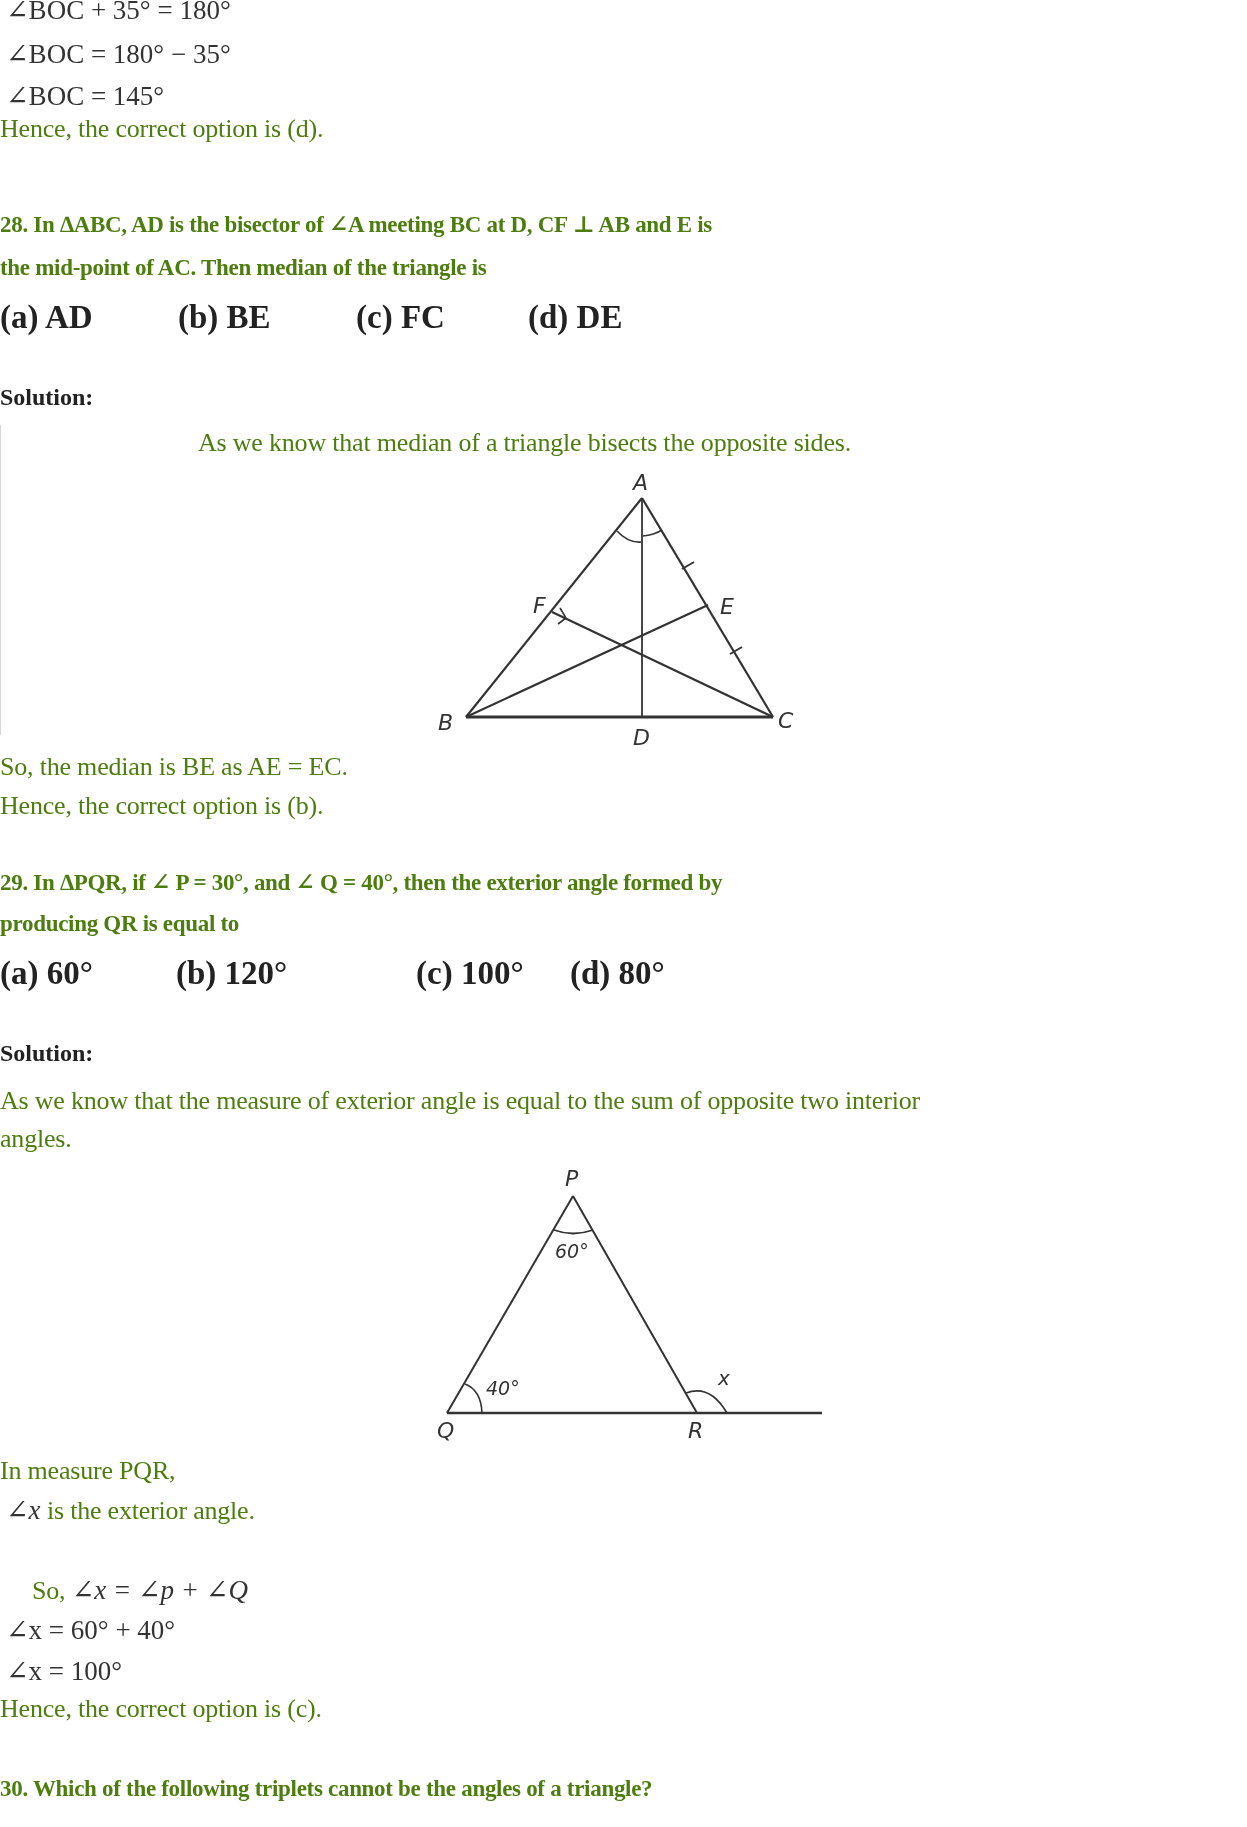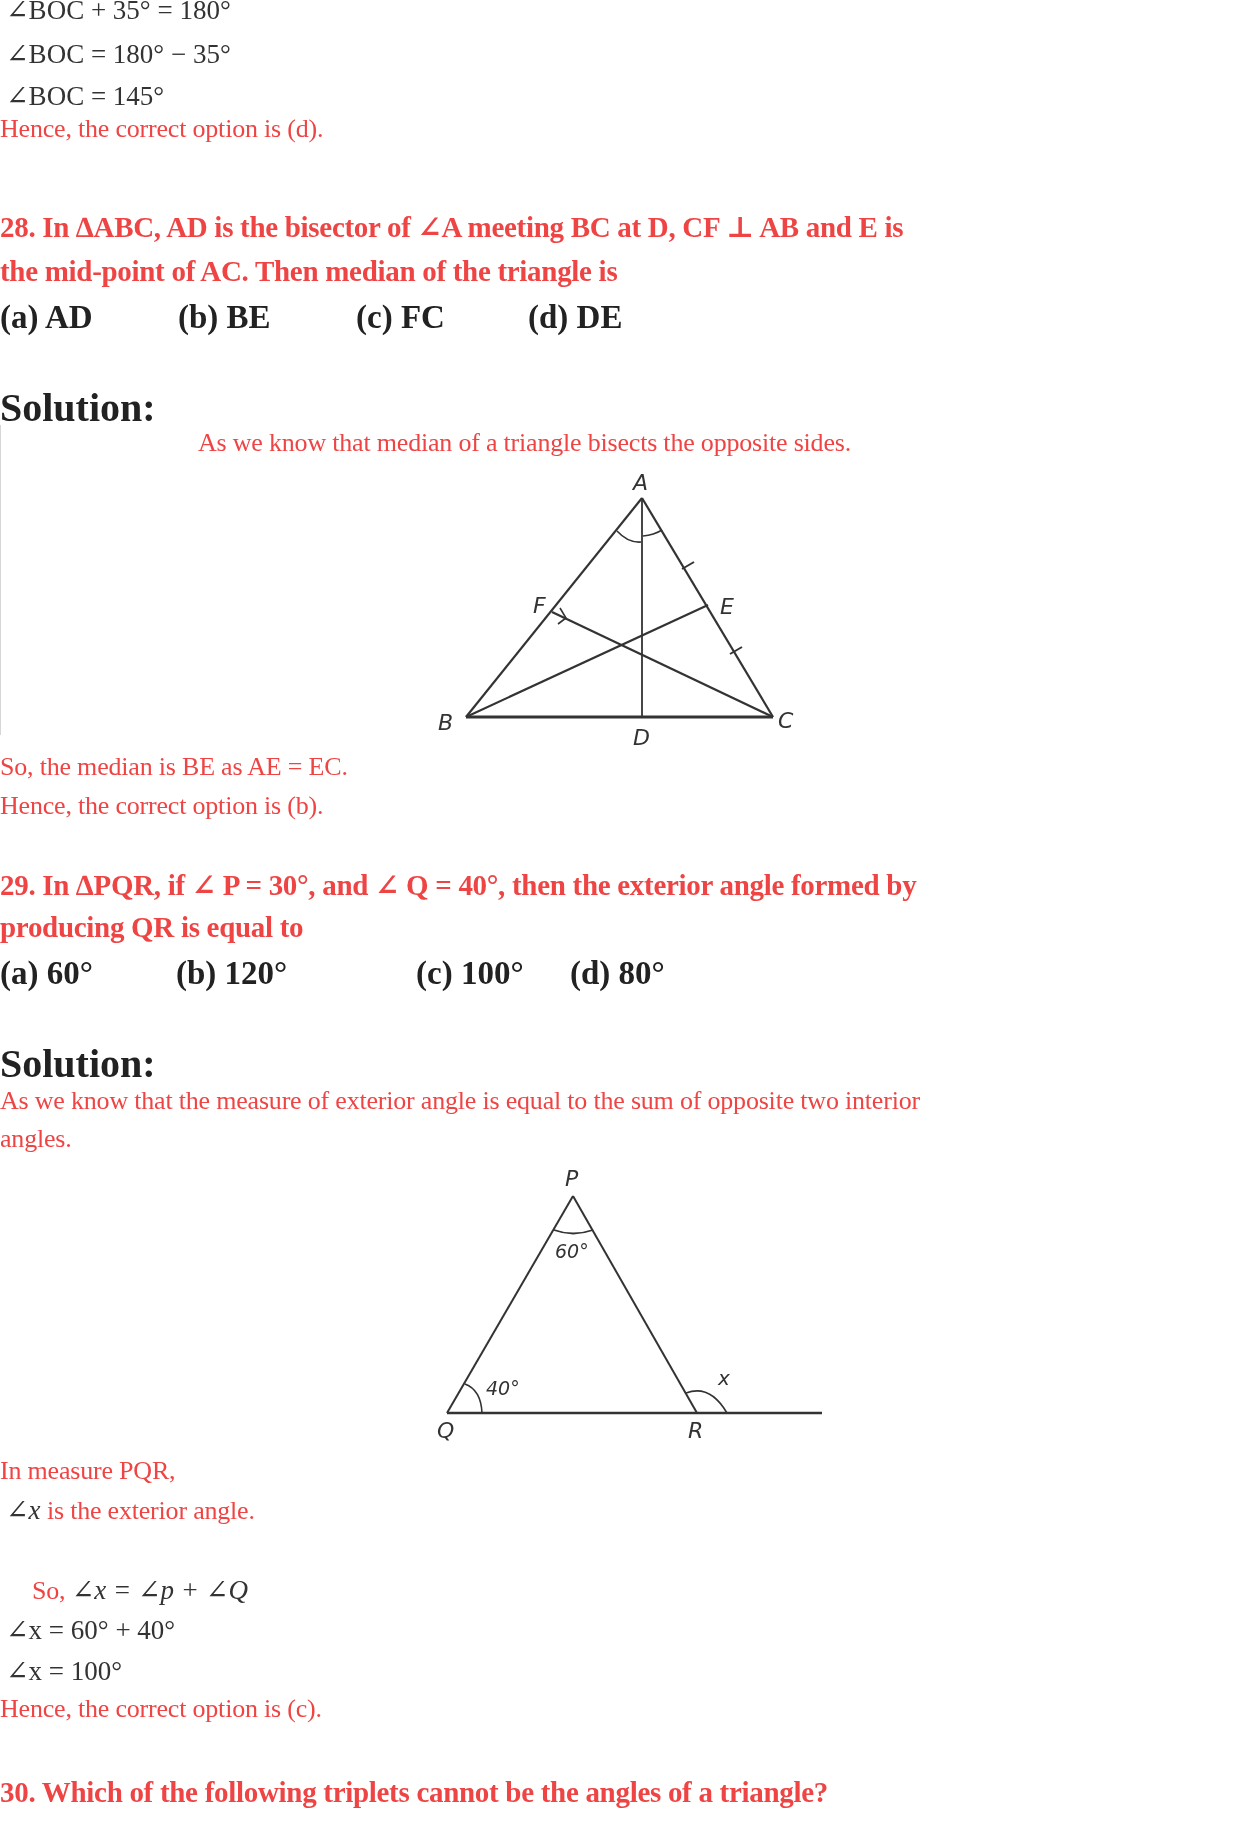--- a/index.html
+++ b/index.html
@@ -3,23 +3,23 @@
   <meta charset="utf-8">
   <style>
     html, body { margin: 0; padding: 0; background: #ffffff; }
     body {
       width: 1247px; height: 1827px; position: relative; overflow: hidden;
       font-family: "Liberation Serif", "DejaVu Serif", serif; color: #2a2a2a;
     }
     .abs { position: absolute; white-space: nowrap; }
     .math { font-size: 27px; color: #333; }
     .math i { font-style: italic; }
-    .body-text { font-size: 26px; color: #ef4444; letter-spacing: -0.2px; }
-    .question { font-size: 29px; font-weight: bold; color: #ef4444; letter-spacing: -0.3px; }
-    .solution-h { font-size: 40px; font-weight: bold; color: #222; }
+    .body-text { font-size: 26px; color: #4d7c0f; letter-spacing: -0.2px; }
+    .question { font-size: 23px; font-weight: bold; color: #4d7c0f; letter-spacing: -0.3px; }
+    .solution-h { font-size: 24px; font-weight: bold; color: #222; }
     .option { font-size: 33px; font-weight: bold; color: #222; }
     .left-rule { position: absolute; left: 0; width: 1px; background: #d6d6d6; }
     svg text { font-family: "DejaVu Sans", sans-serif; font-style: italic; fill: #333; }
   </style>
 </head>
 <body>
 
 <div class="abs math" style="left:6px; top:-6px;">∠BOC + 35° = 180°</div>
 <div class="abs math" style="left:6px; top:38px;">∠BOC = 180° − 35°</div>
 <div class="abs math" style="left:6px; top:80px;">∠BOC = 145°</div>

